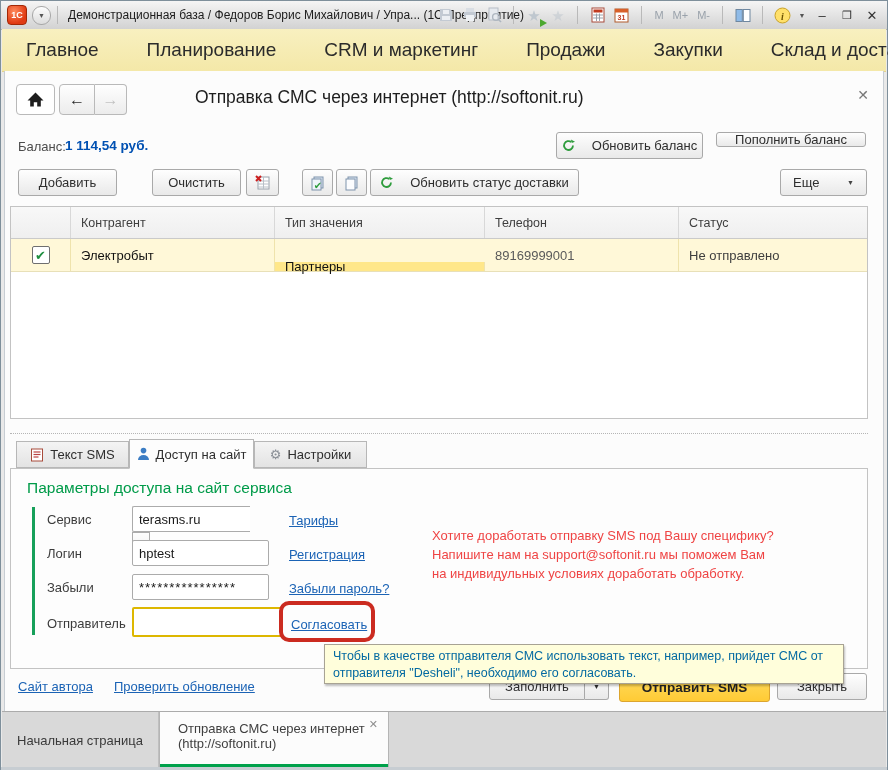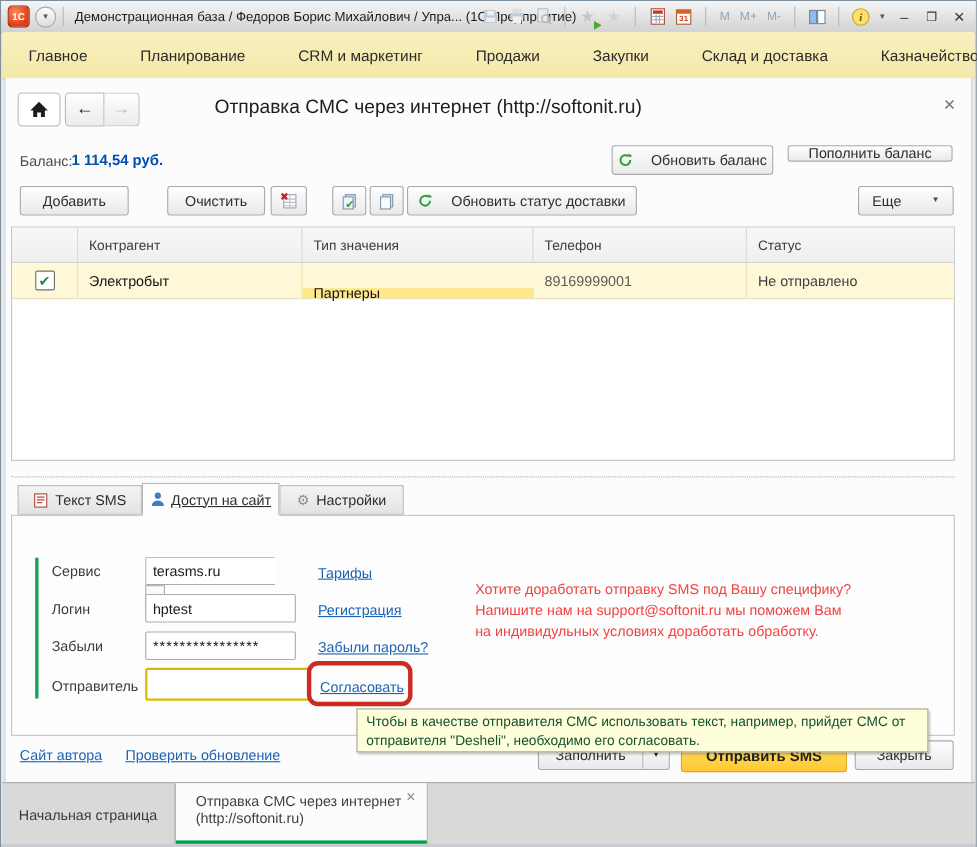--- a/index.html
+++ b/index.html
@@ -13,48 +13,48 @@
   .tsep{width:1px;height:18px;background:#B9B9B9;margin:0 6px;}
   .apptitle{font-size:12px;color:#1C1C1C;margin-left:4px;white-space:nowrap;}
   .ticons{position:absolute;right:4px;top:0;height:28px;display:flex;align-items:center;gap:3px;}
   .ticon{width:21px;height:21px;display:flex;align-items:center;justify-content:center;}
   .memtxt{font-size:11px;color:#9AA2AB;width:auto;padding:0 3px;}
   .winbtn{width:22px;height:21px;display:flex;align-items:center;justify-content:center;font-size:13px;color:#333;}
   .star{font-size:15px;color:#BFC7CF;line-height:1;position:relative;}
   .star .garrow{position:absolute;right:-3px;bottom:-1px;width:0;height:0;border-top:4px solid transparent;border-bottom:4px solid transparent;border-left:7px solid #4CA82F;}
   
   .menubar{position:absolute;left:1px;right:1px;top:28px;height:42px;background:linear-gradient(#F8F0C0,#F4E8A8);border-bottom:1px solid #E2D28C;display:flex;align-items:center;gap:0;}
-  .menuitem{font-size:14px;color:#2B2B2B;padding:0 24px;cursor:default;white-space:nowrap;}
+  .menuitem{font-size:19px;color:#2B2B2B;padding:0 24px;cursor:default;white-space:nowrap;}
   
   .form{position:absolute;left:3px;right:3px;top:70px;height:640px;background:#FCFCFC;border-left:1px solid #C7CDD3;border-right:1px solid #C7CDD3;box-sizing:border-box;}
   .navbtn{background:#FFFFFF;border:1px solid #B9B9B9;border-radius:4px;display:flex;align-items:center;justify-content:center;}
   .grpbtn{border:1px solid #B9B9B9;background:linear-gradient(#FEFEFE,#ECECEC);display:flex;align-items:center;justify-content:center;}
   .ftitle{font-size:17.5px;color:#1E1E1E;white-space:nowrap;}
   .btn{background:linear-gradient(#FEFEFE,#E9E9E9);border:1px solid #A9A9A9;border-radius:3px;font-size:13px;color:#2E2E2E;display:flex;align-items:center;justify-content:center;box-sizing:border-box;gap:17px;}
   .link{font-size:13px;color:#1B63B5;text-decoration:underline;white-space:nowrap;cursor:pointer;}
   .lbl{font-size:13px;color:#3C3C3C;white-space:nowrap;}
   .inp{background:#FFFFFF;border:1px solid #ABABAB;border-radius:2px;font-size:13px;color:#1A1A1A;display:flex;align-items:center;padding:0 6px;box-sizing:border-box;}
   
   .tbl{position:absolute;left:5px;top:135px;width:858px;height:213px;background:#FFFFFF;border:1px solid #C3C3C3;box-sizing:border-box;}
   .thead{display:flex;height:32px;background:linear-gradient(#F8F8F8,#EFEFEF);border-bottom:1px solid #CACACA;box-sizing:border-box;}
   .th{font-size:12.5px;color:#3E3E3E;display:flex;align-items:center;padding-left:10px;border-right:1px solid #D8D8D8;box-sizing:border-box;}
   .trow{display:flex;height:32px;background:#FFF8D8;border-bottom:1px solid #E8E0B8;}
   .td{font-size:13px;color:#111;display:flex;align-items:center;padding-left:10px;border-right:1px solid #EFE3AC;box-sizing:border-box;}
   .cb{width:16px;height:16px;background:#fff;border:1px solid #6F6F6F;border-radius:2px;display:flex;align-items:center;justify-content:center;font-size:13px;color:#1E8E3E;line-height:1;}
   
   .dotline{position:absolute;left:5px;width:858px;top:362px;border-top:1px dotted #B5B5B5;}
   .tab{position:absolute;height:27px;background:linear-gradient(#F4F4F4,#E3E3E3);border:1px solid #B7B7B7;display:flex;align-items:center;justify-content:center;gap:6px;font-size:13px;color:#2E2E2E;box-sizing:border-box;}
-  .tab.active{background:#FDFDFD;border-bottom:1px solid #FDFDFD;height:30px;z-index:5;text-decoration:underline;}
+  .tab.active{background:#FDFDFD;border-bottom:1px solid #FDFDFD;height:30px;z-index:5;}
   .panel{position:absolute;left:5px;top:397px;width:858px;height:201px;background:#FDFDFD;border:1px solid #C3C3C3;box-sizing:border-box;z-index:1;}
   .heading{font-size:15.5px;color:#009B49;white-space:nowrap;}
   .greenbar{position:absolute;width:3px;background:#17A05A;}
   .combo-arrow{width:18px;height:100%;border-left:1px solid #ABABAB;display:flex;align-items:center;justify-content:center;font-size:7px;color:#444;background:linear-gradient(#FDFDFD,#ECECEC);}
   .redbox{position:absolute;border:4px solid #CB2B20;border-radius:10px;z-index:8;}
   .promo{font-size:13px;color:#ef4444;line-height:19px;white-space:nowrap;}
-  .tooltip{position:absolute;background:#FFFEDB;border:1px solid #A8A394;box-shadow:1px 2px 2px rgba(0,0,0,.25);font-size:12.5px;color:#14532d;line-height:17px;padding:3px 8px;z-index:10;box-sizing:border-box;}
+  .tooltip{position:absolute;background:#FFFEDB;border:1px solid #A8A394;box-shadow:1px 2px 2px rgba(0,0,0,.25);font-size:12.5px;color:#0369a1;line-height:17px;padding:3px 8px;z-index:10;box-sizing:border-box;}
   .sendbtn{background:linear-gradient(#FFDC60,#FFCB35);border:1px solid #DCA52E;border-radius:3px;font-size:13.5px;font-weight:bold;color:#222;display:flex;align-items:center;justify-content:center;}
   
   .taskbar{position:absolute;left:1px;right:1px;top:710px;height:56px;background:#D9D9D9;border-top:1px solid #ABABAB;}
   .hometab{position:absolute;left:0;top:0;width:156px;height:56px;border-right:1px solid #BFBFBF;display:flex;align-items:center;justify-content:center;font-size:13px;color:#3A3A3A;}
   .activetab{position:absolute;left:157px;top:0;width:230px;height:56px;background:#FCFCFC;border-left:1px solid #B5B5B5;border-right:1px solid #B5B5B5;box-sizing:border-box;}
   .activetab .bar{position:absolute;left:0;right:0;bottom:0;height:4px;background:#00A14B;}
   .tabline{font-size:13px;color:#3F3F3F;margin-left:18px;white-space:nowrap;}
   .xsmall{font-size:11px;color:#8E8E8E;}
   .bottomframe{position:absolute;left:0;right:0;top:766px;height:4px;background:#C7CDD2;}
 </style>
@@ -271,20 +271,21 @@
         </svg>
       <span>Доступ на сайт</span>
     </div>
     <div class="tab" style="left:249px;top:370px;width:113px;">
       <span style="font-size:13px;color:#8A8F96;line-height:1;">⚙</span>
       <span>Настройки</span>
     </div>
 
     <div class="panel"></div>
 
+    <div class="abs heading" style="left:22px;top:408px;z-index:2;">Параметры доступа на сайт сервиса</div>
     <div class="greenbar" style="left:27px;top:436px;height:128px;z-index:2;"></div>
 
     <div class="abs lbl" style="left:42px;top:441px;z-index:2;">Сервис</div>
     <div class="abs" style="left:127px;top:435px;z-index:2;display:flex;flex-direction:column;">
       <div class="inp" style="width:118px;height:26px;border-right:none;border-radius:2px 0 0 2px;">
           <span>terasms.ru</span>
         </div>
       <div class="combo-arrow" style="height:26px;box-sizing:border-box;border:1px solid #ABABAB;">
           <span>▼</span>
         </div>

